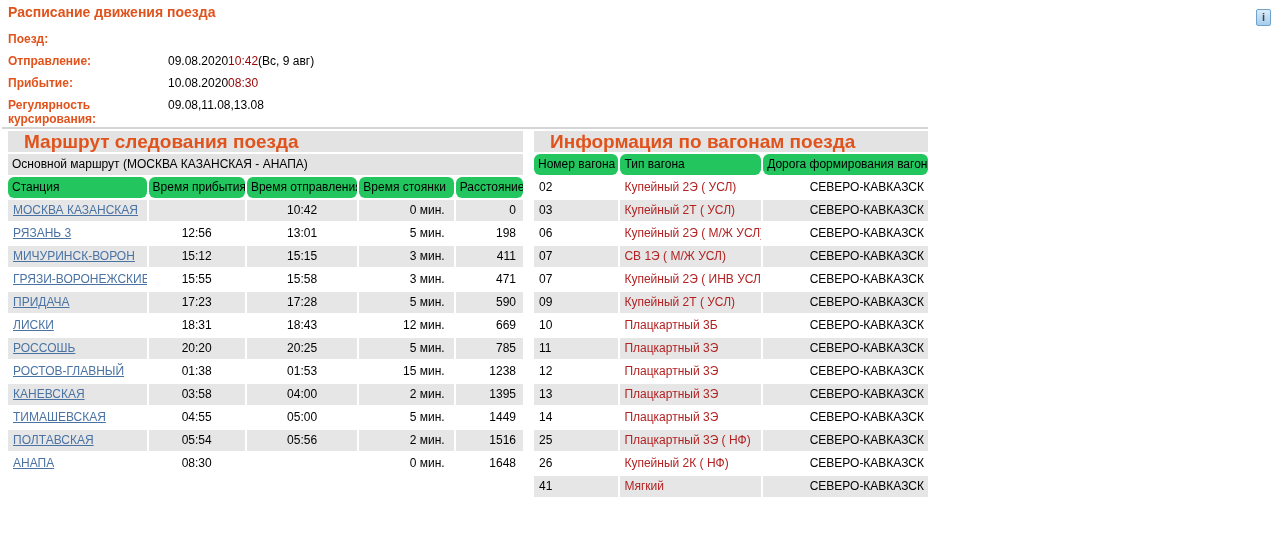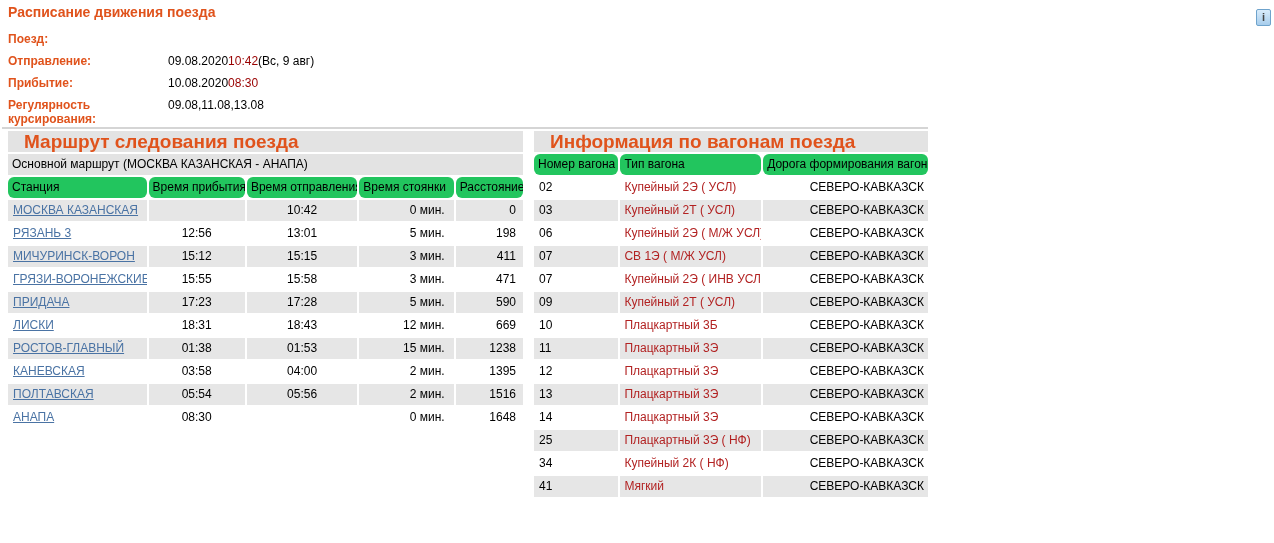--- a/index.html
+++ b/index.html
@@ -192,37 +192,51 @@
   </tr>
 
   <tr>
     <td class="c-station"><a href="#">ЛИСКИ</a></td>
     <td class="c-arr">18:31</td>
     <td class="c-dep">18:43</td>
     <td class="c-stop">12 мин.</td>
     <td class="c-dist">669</td>
   </tr>
 
+  <tr>
+    <td class="c-station"><a href="#">РОССОШЬ</a></td>
+    <td class="c-arr">20:20</td>
+    <td class="c-dep">20:25</td>
+    <td class="c-stop">5 мин.</td>
+    <td class="c-dist">785</td>
+  </tr>
 
   <tr>
     <td class="c-station"><a href="#">РОСТОВ-ГЛАВНЫЙ</a></td>
     <td class="c-arr">01:38</td>
     <td class="c-dep">01:53</td>
     <td class="c-stop">15 мин.</td>
     <td class="c-dist">1238</td>
   </tr>
 
   <tr>
     <td class="c-station"><a href="#">КАНЕВСКАЯ</a></td>
     <td class="c-arr">03:58</td>
     <td class="c-dep">04:00</td>
     <td class="c-stop">2 мин.</td>
     <td class="c-dist">1395</td>
   </tr>
 
+  <tr>
+    <td class="c-station"><a href="#">ТИМАШЕВСКАЯ</a></td>
+    <td class="c-arr">04:55</td>
+    <td class="c-dep">05:00</td>
+    <td class="c-stop">5 мин.</td>
+    <td class="c-dist">1449</td>
+  </tr>
 
   <tr>
     <td class="c-station"><a href="#">ПОЛТАВСКАЯ</a></td>
     <td class="c-arr">05:54</td>
     <td class="c-dep">05:56</td>
     <td class="c-stop">2 мин.</td>
     <td class="c-dist">1516</td>
   </tr>
 
   <tr>
@@ -320,21 +334,21 @@
     <td class="c-road">СЕВЕРО-КАВКАЗСК</td>
   </tr>
 
   <tr>
     <td class="c-num">25</td>
     <td class="c-type">Плацкартный 3Э ( НФ)</td>
     <td class="c-road">СЕВЕРО-КАВКАЗСК</td>
   </tr>
 
   <tr>
-    <td class="c-num">34</td>
+    <td class="c-num">26</td>
     <td class="c-type">Купейный 2К ( НФ)</td>
     <td class="c-road">СЕВЕРО-КАВКАЗСК</td>
   </tr>
 
   <tr>
     <td class="c-num">41</td>
     <td class="c-type">Мягкий</td>
     <td class="c-road">СЕВЕРО-КАВКАЗСК</td>
   </tr>
 </tbody>

